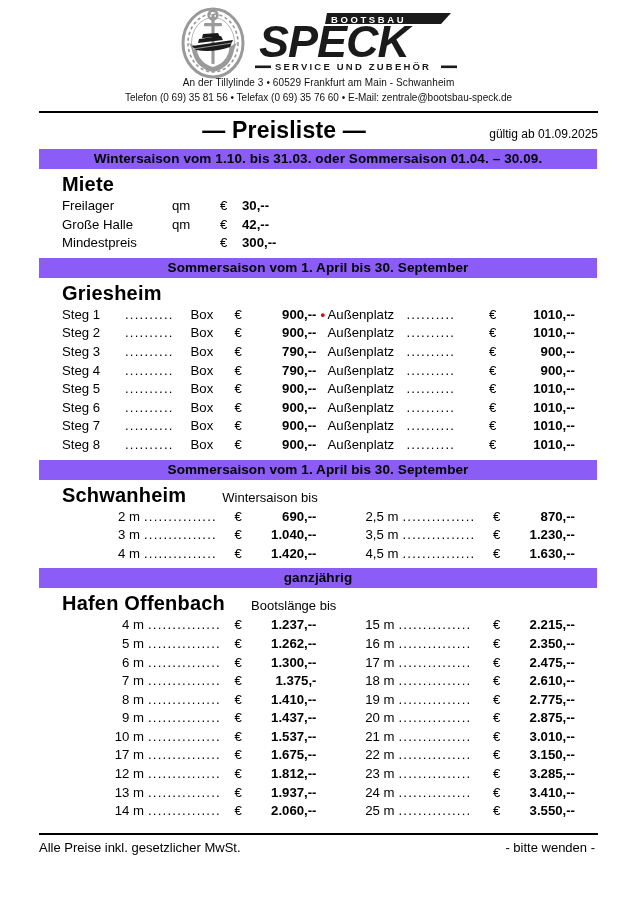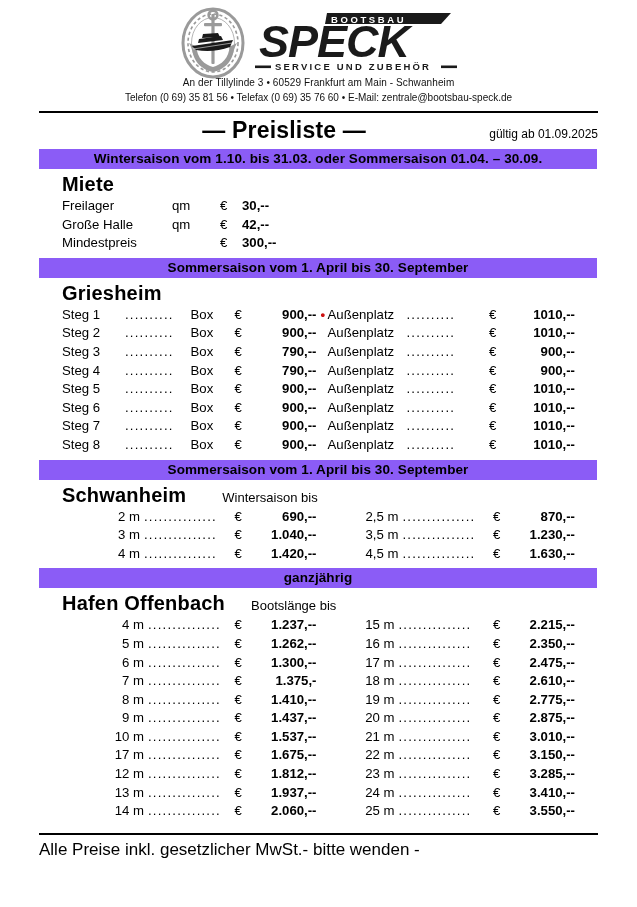--- a/index.html
+++ b/index.html
@@ -156,22 +156,23 @@
   .ho .m-pad { width: 42px; }
   .ho-r .m-pad { width: 34px; }
 
   
   .rule-bot {
     border-top: 2.4px solid #000;
     margin: 12px 39px 0 39px;
   }
   .footer {
     display: flex;
+    justify-content: space-between;
     margin: 5px 42px 0 39px;
-    font-size: 17px;
+    font-size: 13px;
   }
 </style>
 </head>
 <body>
 
 <div class="logo-block">
 
   <div class="emblem">
     <svg width="72" height="74" viewBox="0 0 72 74" xmlns="http://www.w3.org/2000/svg">
       <ellipse cx="36" cy="37" rx="30" ry="34" fill="none" stroke="#9a9a9a" stroke-width="3"></ellipse>

